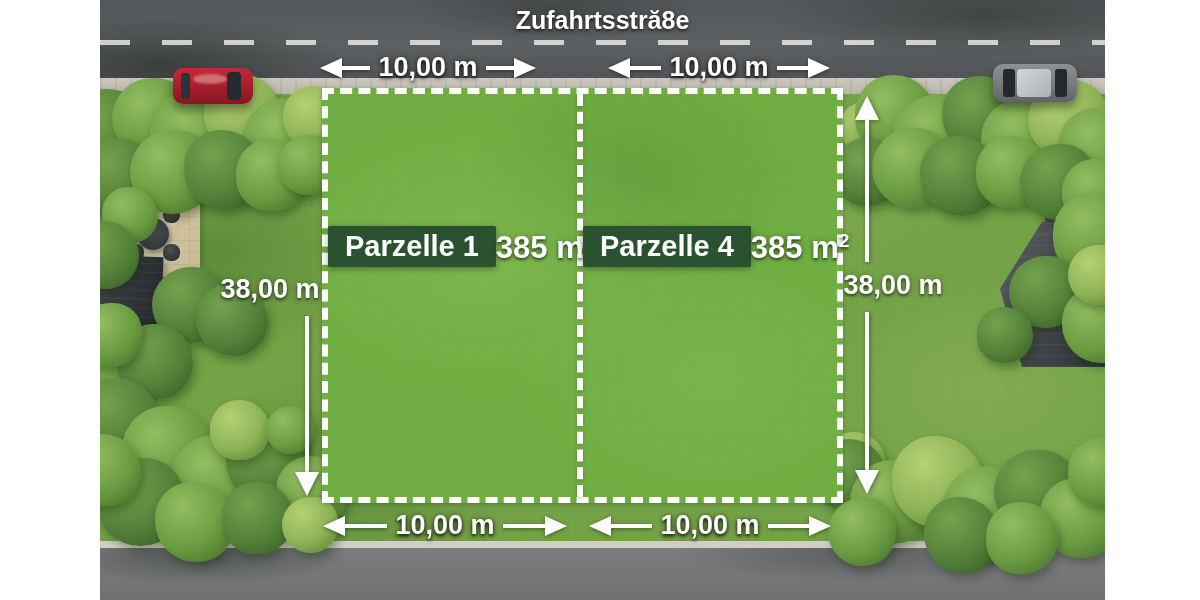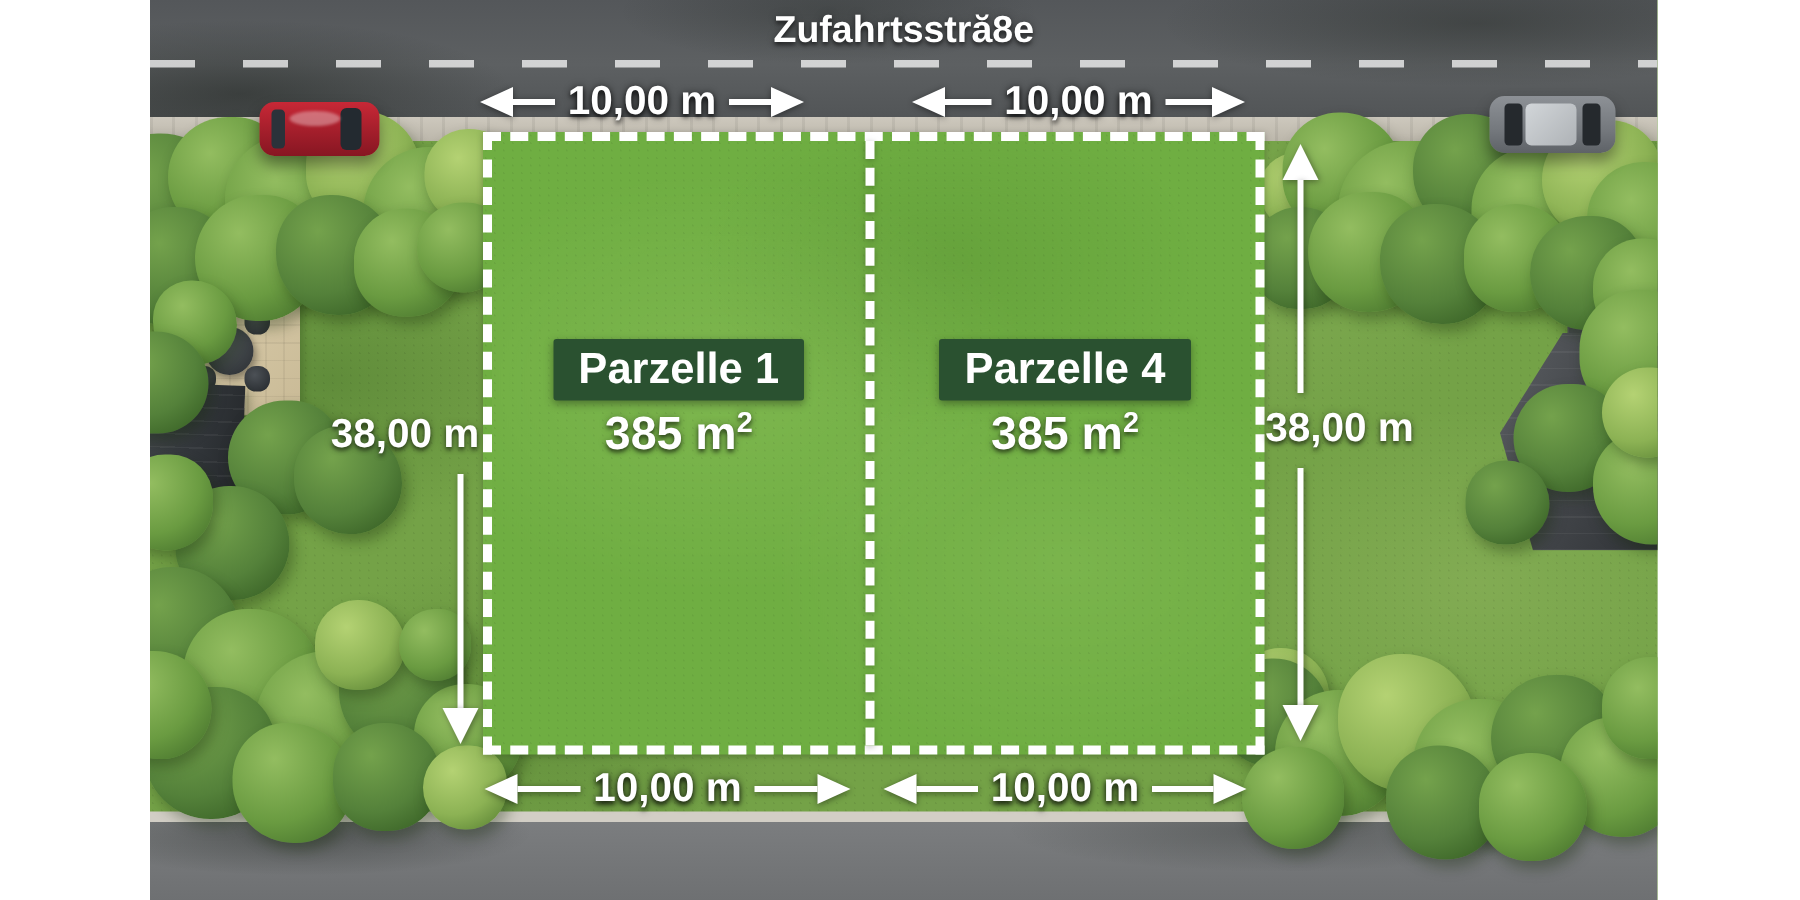--- a/index.html
+++ b/index.html
@@ -112,21 +112,21 @@
       radial-gradient(240px 160px at 60% 20%, rgba(60,110,30,.18), transparent 70%),
       #6fae42;
     background-size:6px 5px,auto,auto,auto,auto;
     filter:drop-shadow(0 1px 2px rgba(0,0,0,.25));
   }
   .parcel-divider{
     position:absolute;left:477px;top:94px;width:0;height:403px;
     border-left:6px dashed var(--boundary-dash,#fff);
     filter:drop-shadow(0 1px 2px rgba(0,0,0,.25));
   }
-  .parcel-content{position:absolute;display:flex;flex-direction:column;align-items:center;}
+  .parcel-content{position:absolute;display:flex;flex-direction:row;align-items:center;}
   .parcel-content.p1{left:228px;top:226px;width:249px;}
   .parcel-content.p2{left:483px;top:226px;width:254px;}
   .parcel-label-box{
     background:var(--parcel-label-background,#2a5130);color:var(--overlay-text,#fff);
     font-size:29px;font-weight:700;padding:4px 17px;border-radius:2px;white-space:nowrap;
     box-shadow:0 2px 6px rgba(0,0,0,.35);
   }
   .parcel-area{
     margin-top:4px;color:var(--overlay-text,#fff);font-size:31px;font-weight:700;white-space:nowrap;
     text-shadow:0 2px 3px rgba(0,0,0,.55), 0 0 6px rgba(0,0,0,.25);

